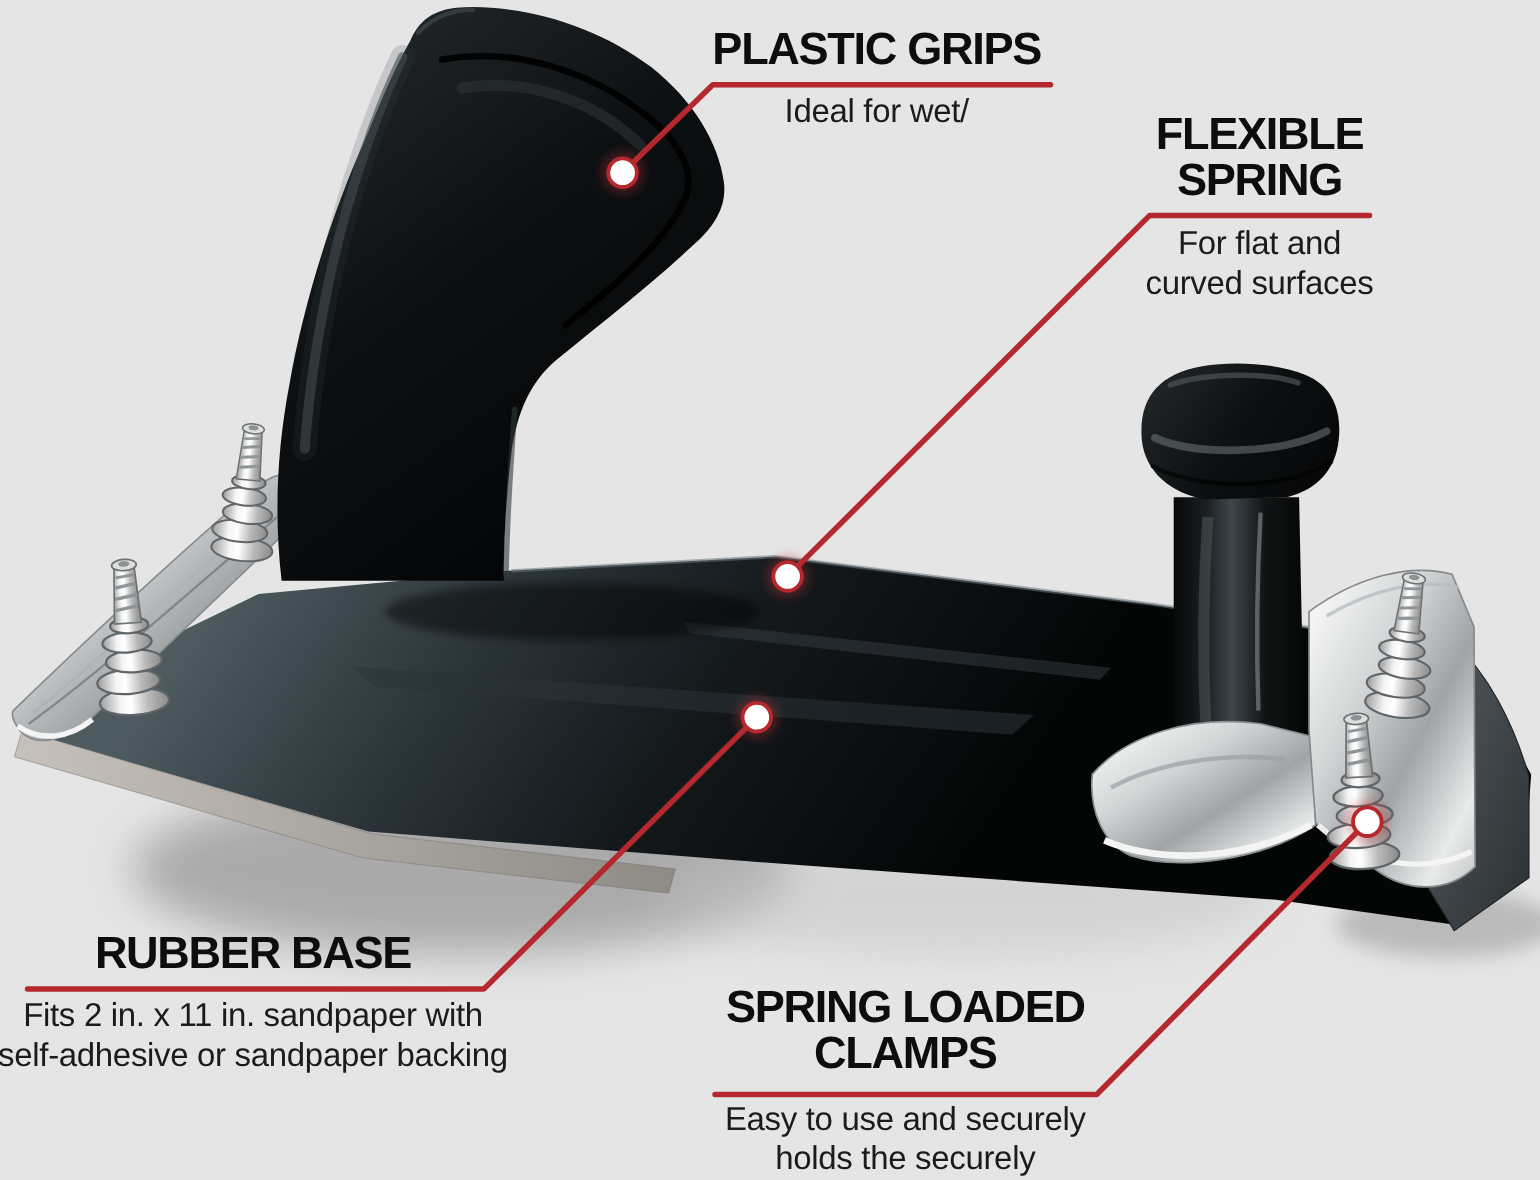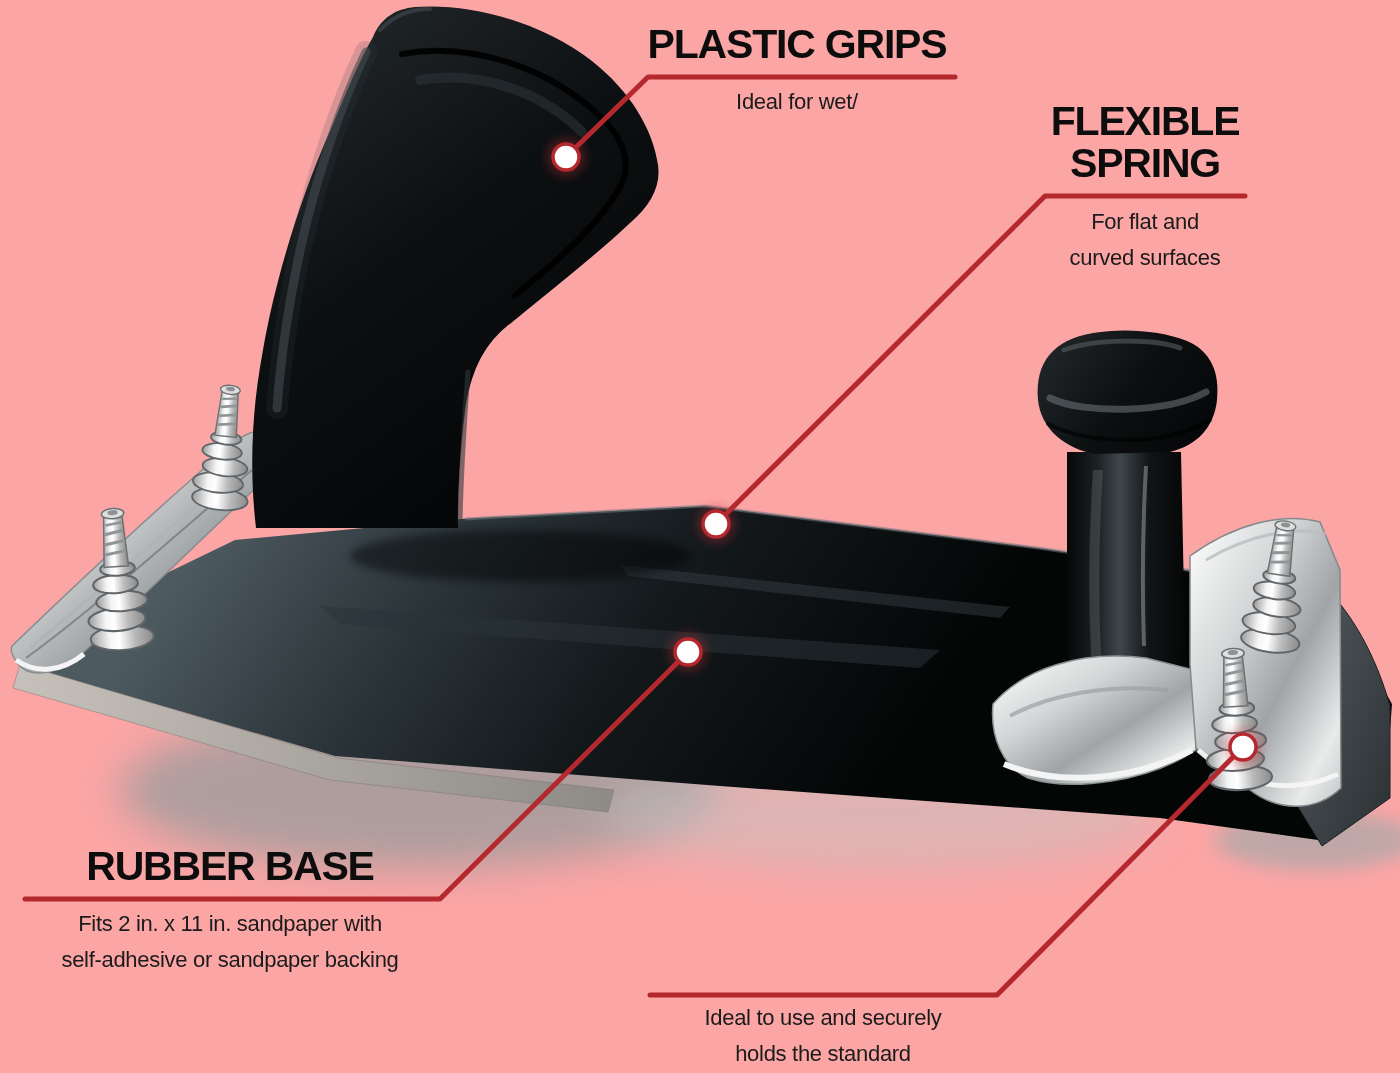--- a/index.html
+++ b/index.html
@@ -1,21 +1,21 @@
 <!DOCTYPE html>
 <html><head>
 <meta charset="utf-8">
 <style>
   html,body{margin:0;padding:0;background:#ffffff;}
   body{width:1400px;height:1073px;overflow:hidden;font-family:"Liberation Sans",sans-serif;}
-  .stage{position:relative;width:1400px;height:1073px;background:#fca5a5;}
+  .stage{position:relative;width:1400px;height:1073px;background:#e5e5e5;}
   svg.art{position:absolute;left:0;top:0;width:1400px;height:1073px;}
   .label{position:absolute;transform:translateX(-50%);text-align:center;white-space:nowrap;}
   .title{font-weight:700;font-size:41px;line-height:42px;letter-spacing:-1.2px;color:#0d0d0d;}
-  .sub{font-size:22px;line-height:36px;letter-spacing:-0.3px;color:#1b1b1b;}
+  .sub{font-size:30px;line-height:36px;letter-spacing:-0.3px;color:#1b1b1b;}
   .title div,.sub div{white-space:nowrap;}
 </style>
 </head>
 <body>
 
 <div class="stage">
 
   <svg class="art" viewBox="0 0 1400 1073" aria-hidden="true">
     <defs>
       <filter id="bL" x="-60%" y="-60%" width="220%" height="220%">
@@ -202,18 +202,22 @@
 
   <div class="label sub" style="left:1145px;top:204px">
     <div>For flat and</div>
     <div>curved surfaces</div>
   </div>
   <div class="label sub" style="left:230px;top:906px">
     <div>Fits 2 in. x 11 in. sandpaper with</div>
     <div>self-adhesive or sandpaper backing</div>
   </div>
 
+  <div class="label title" style="left:823px;top:894px">
+    <div>SPRING LOADED</div>
+    <div>CLAMPS</div>
+  </div>
   <div class="label sub" style="left:823px;top:1000px">
-    <div>Ideal to use and securely</div>
-    <div>holds the standard</div>
+    <div>Easy to use and securely</div>
+    <div>holds the securely</div>
   </div>
 
 </div>
 
 </body></html>

